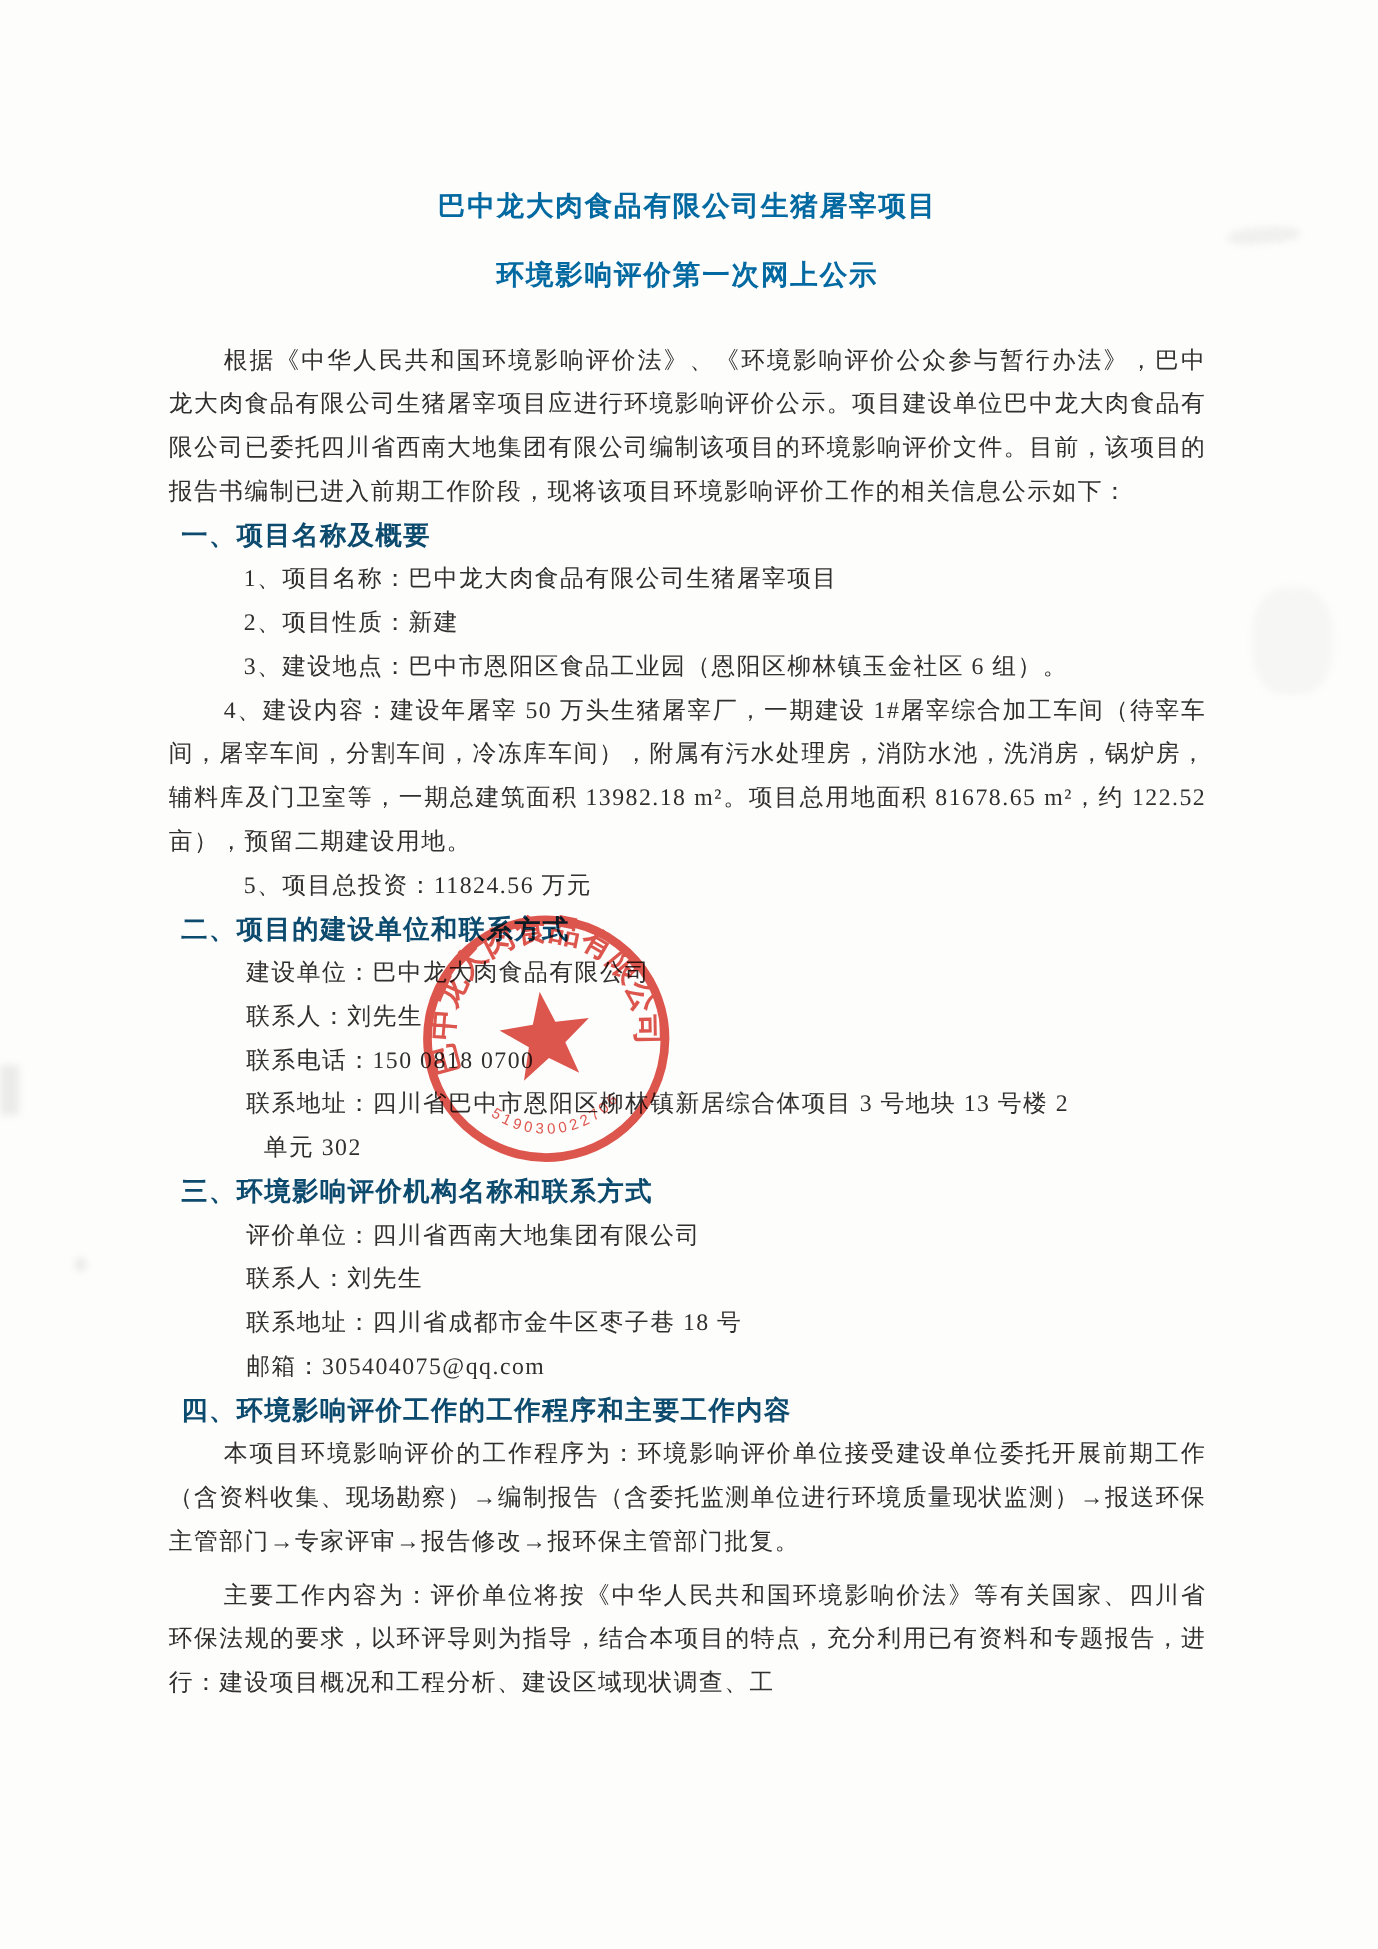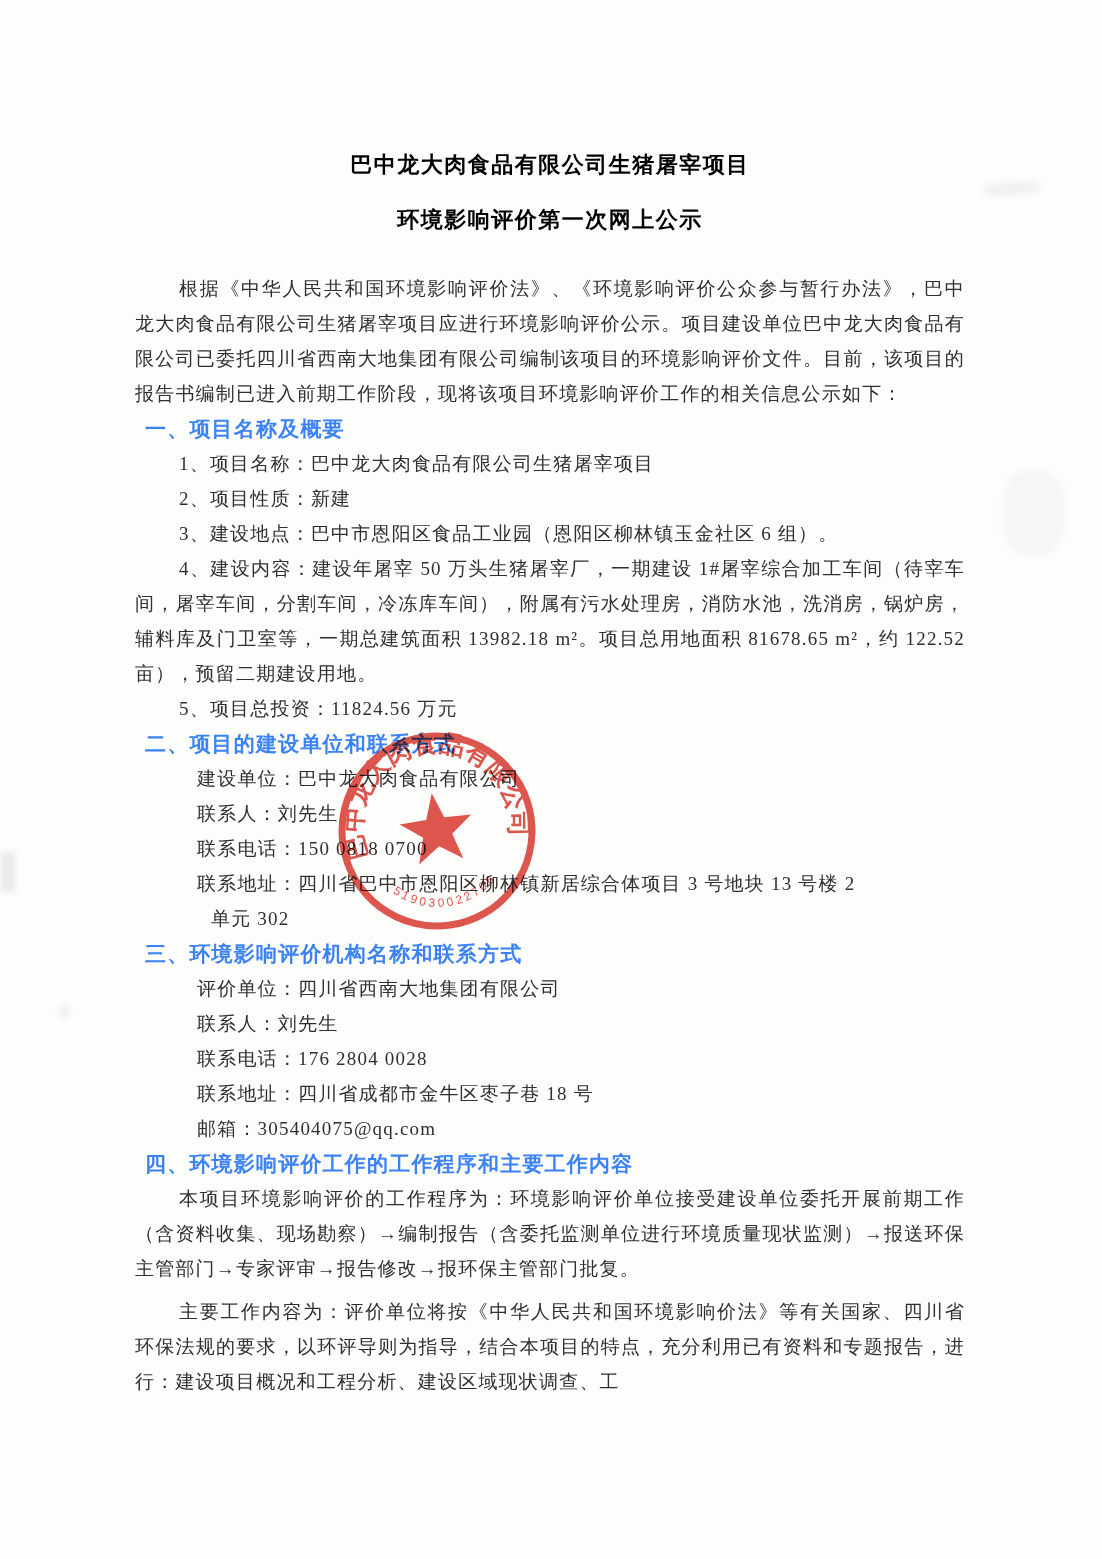--- a/index.html
+++ b/index.html
@@ -10,35 +10,35 @@
     overflow:hidden;
     font-family:"Liberation Serif","DejaVu Serif",serif;
     color:#312f2e;
   }
   .content{
     position:absolute;left:135px;top:150px;width:830px;
   }
   .title{
     font-family:"Liberation Sans","DejaVu Sans",sans-serif;
     font-weight:bold;font-size:22px;letter-spacing:1.5px;
-    text-align:center;margin:0 0 25px 0;color:#000000;
+    text-align:center;margin:0 0 25px 0;color:#0369a1;
   }
   .subtitle{margin-bottom:36px;}
   .para,.line{
     font-size:19px;letter-spacing:1.2px;line-height:35px;
     margin:0;text-align:justify;
   }
   .indent2{text-indent:44px;}
-  .item{margin-left:44px;text-align:left;}
+  .item{margin-left:60px;text-align:left;}
   .contact{margin-left:62px;text-align:left;}
   .addr2{margin-left:76px;text-align:left;}
   .sec{
     font-family:"Liberation Sans","DejaVu Sans",sans-serif;
     font-weight:bold;font-size:21px;letter-spacing:1.2px;
-    line-height:35px;margin:0 0 0 10px;color:#3b82f6;
+    line-height:35px;margin:0 0 0 10px;color:#0c4a6e;
     text-align:left;
   }
   .p2{margin-top:8px;}
   
   .seal{
     position:absolute;left:332px;top:726px;width:210px;height:210px;
     transform:rotate(-8deg);
     mix-blend-mode:multiply;opacity:.9;
     pointer-events:none;
   }
@@ -87,21 +87,20 @@
     <h2 class="sec">二、项目的建设单位和联系方式</h2>
     <div class="line contact">建设单位：巴中龙大肉食品有限公司</div>
     <div class="line contact">联系人：刘先生</div>
     <div class="line contact">联系电话：150  0818  0700</div>
     <div class="line contact">联系地址：四川省巴中市恩阳区柳林镇新居综合体项目 3 号地块 13 号楼 2</div>
     <div class="line addr2">单元 302</div>
 
     <h2 class="sec">三、环境影响评价机构名称和联系方式</h2>
     <div class="line contact">评价单位：四川省西南大地集团有限公司</div>
     <div class="line contact">联系人：刘先生</div>
-    <div class="line contact">联系电话：176  2804  0028</div>
     <div class="line contact">联系地址：四川省成都市金牛区枣子巷 18 号</div>
     <div class="line contact">邮箱：305404075@qq.com</div>
 
     <h2 class="sec">四、环境影响评价工作的工作程序和主要工作内容</h2>
     <p class="para indent2">本项目环境影响评价的工作程序为：环境影响评价单位接受建设单位委托开展前期工作（含资料收集、现场勘察）→编制报告（含委托监测单位进行环境质量现状监测）→报送环保主管部门→专家评审→报告修改→报环保主管部门批复。</p>
     <p class="para indent2 p2">主要工作内容为：评价单位将按《中华人民共和国环境影响价法》等有关国家、四川省环保法规的要求，以环评导则为指导，结合本项目的特点，充分利用已有资料和专题报告，进行：建设项目概况和工程分析、建设区域现状调查、工</p>
   </div>
 
   <div class="seal" style="--sc: #dc453c;">
     <svg viewBox="0 0 210 210" width="210" height="210" xmlns="http://www.w3.org/2000/svg" xmlns:xlink="http://www.w3.org/1999/xlink">

